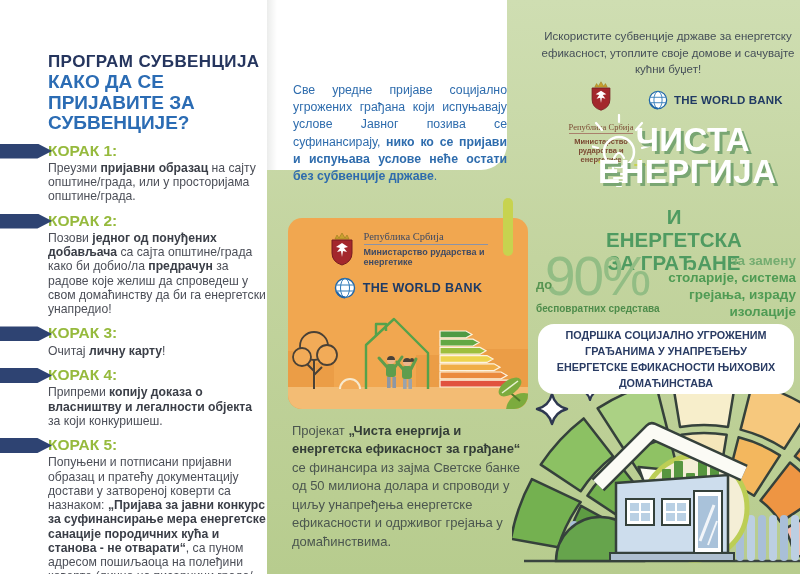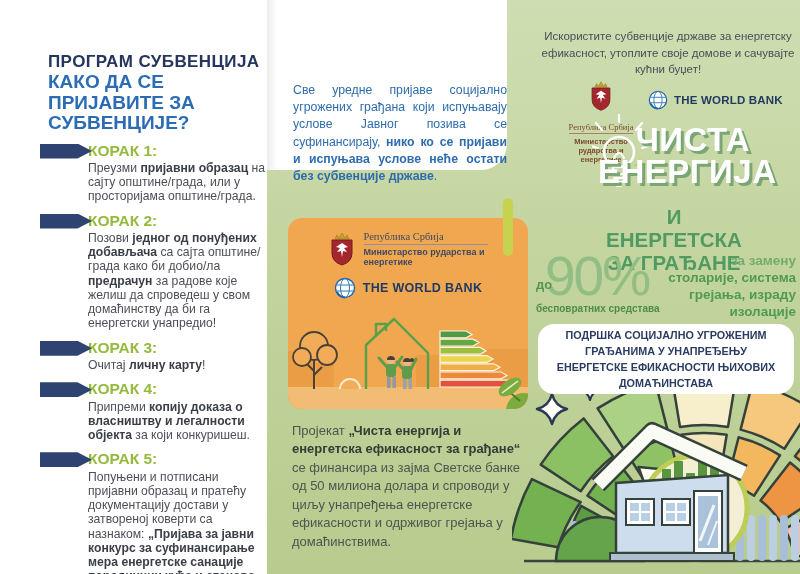--- a/index.html
+++ b/index.html
@@ -9,21 +9,21 @@
   
   .white-top{position:absolute;left:0;top:0;width:507px;height:170px;background:#ffffff;
              border-radius:0 0 26px 0;}
   .left-panel{position:absolute;left:0;top:0;width:267px;height:574px;background:#ffffff;}
   .fold{position:absolute;left:267px;top:0;width:10px;height:170px;
         background:linear-gradient(90deg,rgba(60,70,60,.10),rgba(60,70,60,0));}
   
   .left-content{position:absolute;left:48px;top:52px;width:218px;color:#4c4f58;}
   .program-title{font-size:17px;font-weight:700;color:#25355e;letter-spacing:.4px;}
   .howto{font-size:19px;line-height:1.08;font-weight:800;color:#2b6cb4;}
-  .step{position:relative;margin-top:9px;margin-left:40px;}
+  .step{position:relative;margin-top:9px;}
   .step-title{font-size:15.5px;font-weight:800;color:#96ba3d;line-height:1.05;}
   .step-body{font-size:12.2px;line-height:1.17;color:#4c4f58;margin-top:2px;}
   .step-body .b{font-weight:700;color:#3a3e47;}
   .chevron{position:absolute;left:-48px;top:1px;width:52px;height:15px;background:#2e4372;
            clip-path:polygon(0 0,72% 0,100% 50%,72% 100%,0 100%);}
   .b{font-weight:700;}
   
   .notice{position:absolute;left:293px;top:82px;width:214px;font-size:12.3px;line-height:1.4;
           color:#2e6cad;text-align:justify;}
   .notice .b{font-weight:800;}

